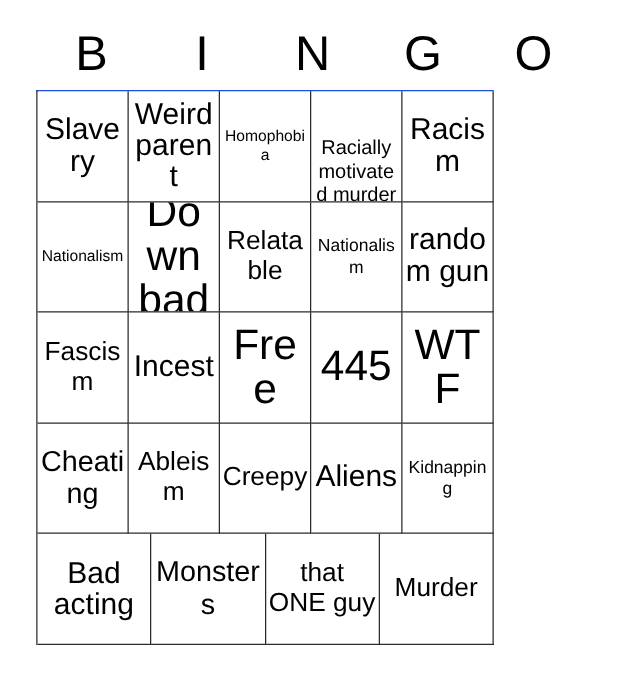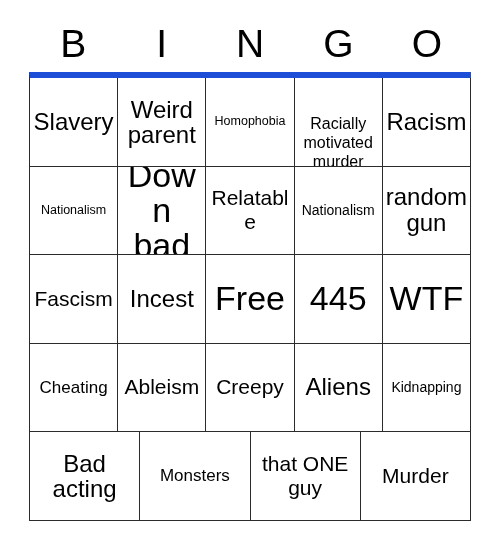--- a/index.html
+++ b/index.html
@@ -30,22 +30,22 @@
     flex: 1 1 0;
     text-align: center;
     font-size: 39px;
     line-height: 1;
     font-weight: 400;
     letter-spacing: 0px;
     color: #000000;
     user-select: none;
   }
   #grid {
-    width: 442px;
-    border-top: 6px solid #1d4ed8;
+    width: 366px;
+    border-top: 1px solid #1d4ed8;
     border-left: 1px solid #2b2b2b;
     box-sizing: border-box;
   }
   .grid-row {
     display: flex;
     width: 100%;
   }
   .cell {
     flex: 1 1 0;
     width: 88.4px;
@@ -64,21 +64,21 @@
     display: block;
     width: 100%;
     line-height: 1.06;
     word-wrap: break-word;
     color: #000000;
   }
   
   .sz-xs  { font-size: 12.5px; line-height: 1.18; }
   .sz-s   { font-size: 14px;   line-height: 1.22; }
   .sz-sm  { font-size: 16px;   line-height: 1.18; margin-top: 44px; }
-  .sz-m   { font-size: 17px; line-height: 1.12; }
+  .sz-m   { font-size: 23px; line-height: 1.12; }
   .sz-ml  { font-size: 21px;   line-height: 1.15; }
   .sz-l   { font-size: 24px;   line-height: 1.08; }
   .sz-xl  { font-size: 24px;   line-height: 1.05; text-align: center; }
   .sz-xxl { font-size: 34px;   line-height: 1.02; }
 </style>
 </head>
 <body>
 
 <div id="bingo-card">
 

